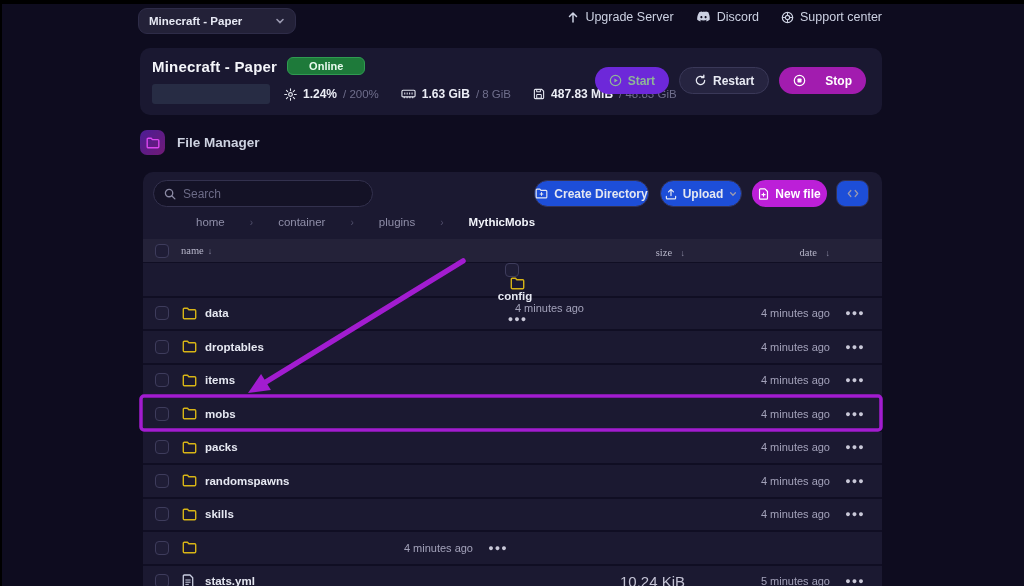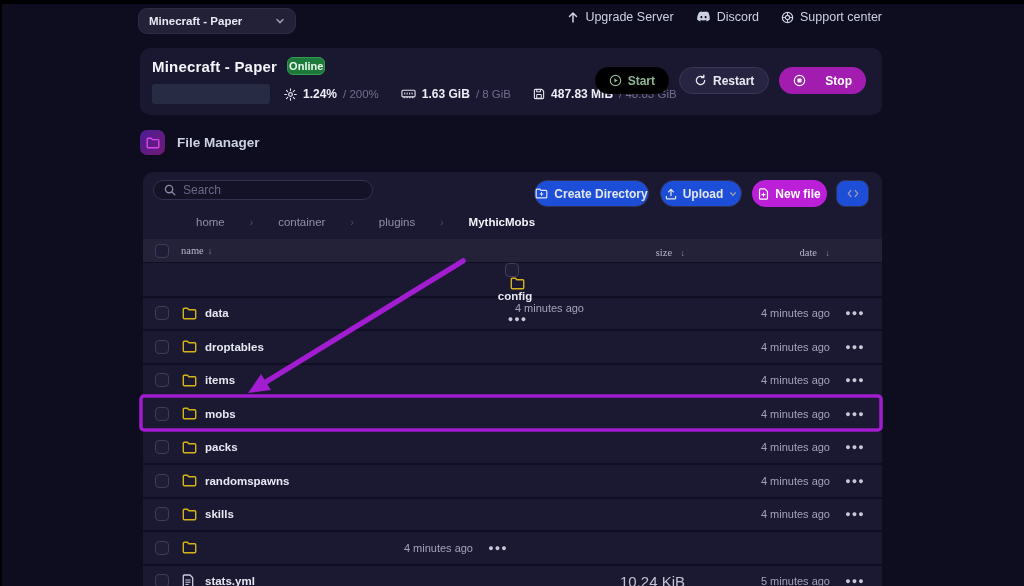--- a/index.html
+++ b/index.html
@@ -25,48 +25,48 @@
 
   
   .server-card {
     position:absolute; left:140px; top:48px; width:742px; height:67px;
     background:#1a1831; border-radius:10px;
   }
   .sc-title-row { position:absolute; left:12px; top:9px; display:flex; align-items:center; gap:10px; }
   .sc-title { color:#f4f5fa; font-size:15px; font-weight:bold; letter-spacing:.2px; }
   .badge-online {
     background:#1e7a3a; border:1px solid #2f9c51; color:#e8fbee;
-    font-size:11px; font-weight:bold; padding:2px 1px; border-radius:6px;
+    font-size:11px; font-weight:bold; padding:2px 21px; border-radius:6px;
   }
   .sc-stats-row { position:absolute; left:12px; top:36px; display:flex; align-items:center; }
   .addr-box { width:118px; height:20px; background:#272c44; border-radius:3px; margin-right:14px; }
   .stat { display:flex; align-items:center; gap:6px; margin-right:22px; }
   .stat .v { color:#eceef6; font-size:12px; font-weight:bold; }
   .stat .lim { color:#6f6e8c; font-size:11.5px; }
   .sc-actions { position:absolute; right:16px; top:19px; display:flex; gap:10px; }
   .btn { display:flex; align-items:center; gap:6px; height:27px; padding:0 14px;
          border-radius:14px; font-size:12px; font-weight:bold; cursor:pointer; border:none; }
-  .btn-start { background:#000000; color:#8fb697; }
+  .btn-start { background:#6d28d9; color:#8fb697; }
   .btn-restart { background:#262440; border:1px solid #3a3858; color:#e8eaf3;gap:6px; }
   .btn-stop { background:#a21caf; color:#ffffff;gap:19px; }
 
   
   .fm-head { position:absolute; left:140px; top:130px; display:flex; align-items:center; gap:12px; }
   .fm-tile { width:25px; height:25px; border-radius:7px;
              background:linear-gradient(135deg,#4c1d95,#701a75);
              display:flex; align-items:center; justify-content:center; }
   .fm-label { color:#cdd2e0; font-size:13.5px; font-weight:bold; }
 
   
   .fm-card {
     position:absolute; left:143px; top:172px; width:739px; height:430px;
     background:#1b1931; border-radius:10px 10px 0 0; overflow:hidden;
   }
   .search-wrap {
-    position:absolute; left:10px; top:8px; width:220px; height:20px;
+    position:absolute; left:10px; top:8px; width:220px; height:27px;
     background:#141226; border:1px solid #33314e; border-radius:14px;
     display:flex; align-items:center; padding:4px 10px; gap:7px;
   }
   .search-wrap input {
     flex:1; background:transparent; border:none; outline:none;
     color:#cfd3e2; font-size:12px; font-family:"Liberation Sans",sans-serif;
   }
   .search-wrap input::placeholder { color:#6b6a86; }
   .tb-btn { position:absolute; top:8px; height:27px; display:flex; align-items:center;
             justify-content:center; gap:6px; border-radius:14px; font-size:12px;

